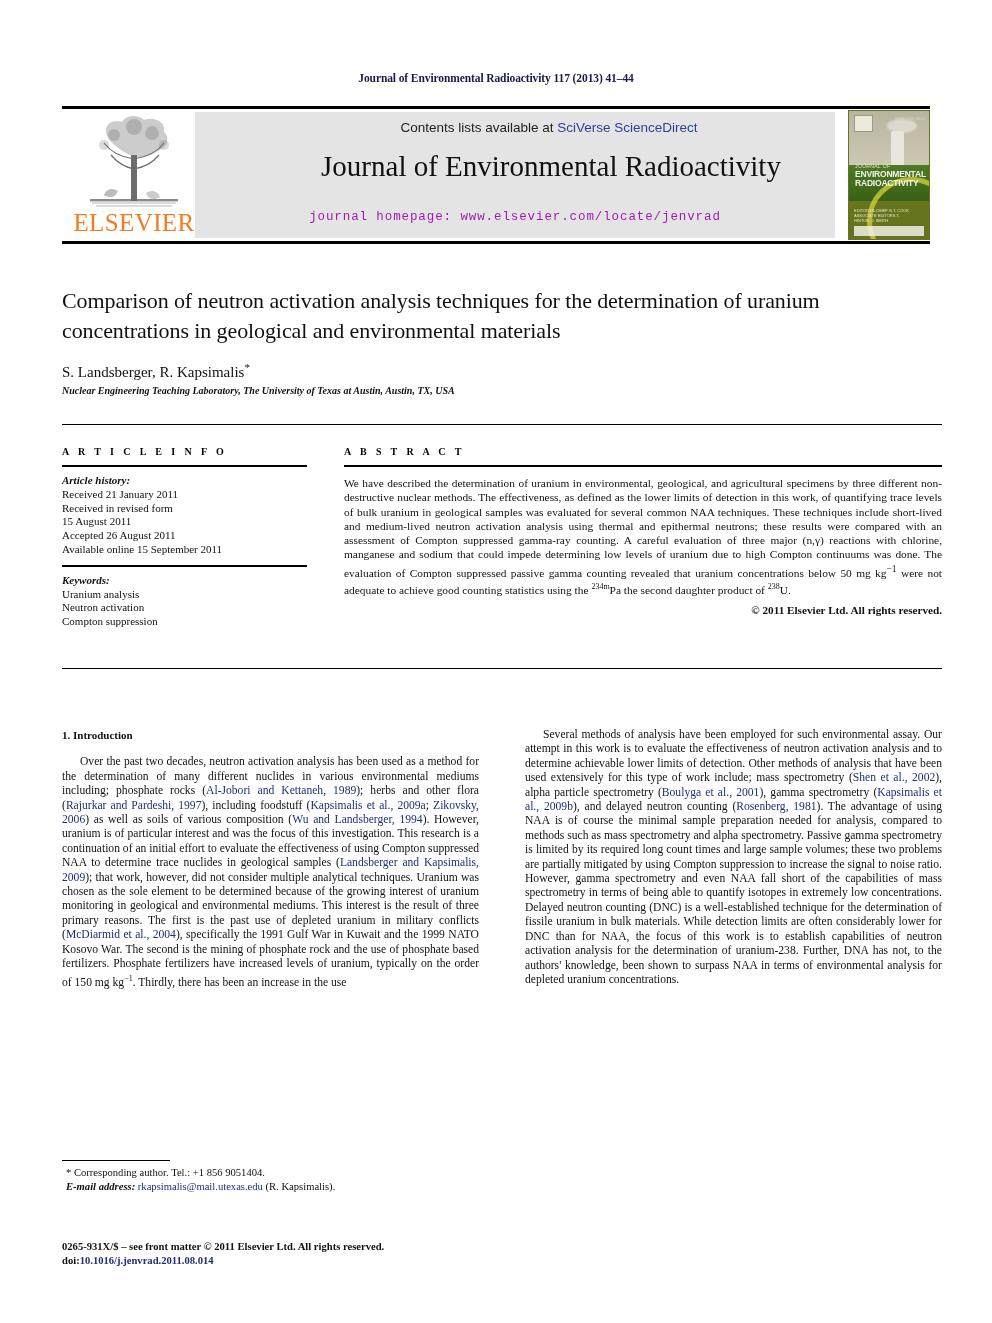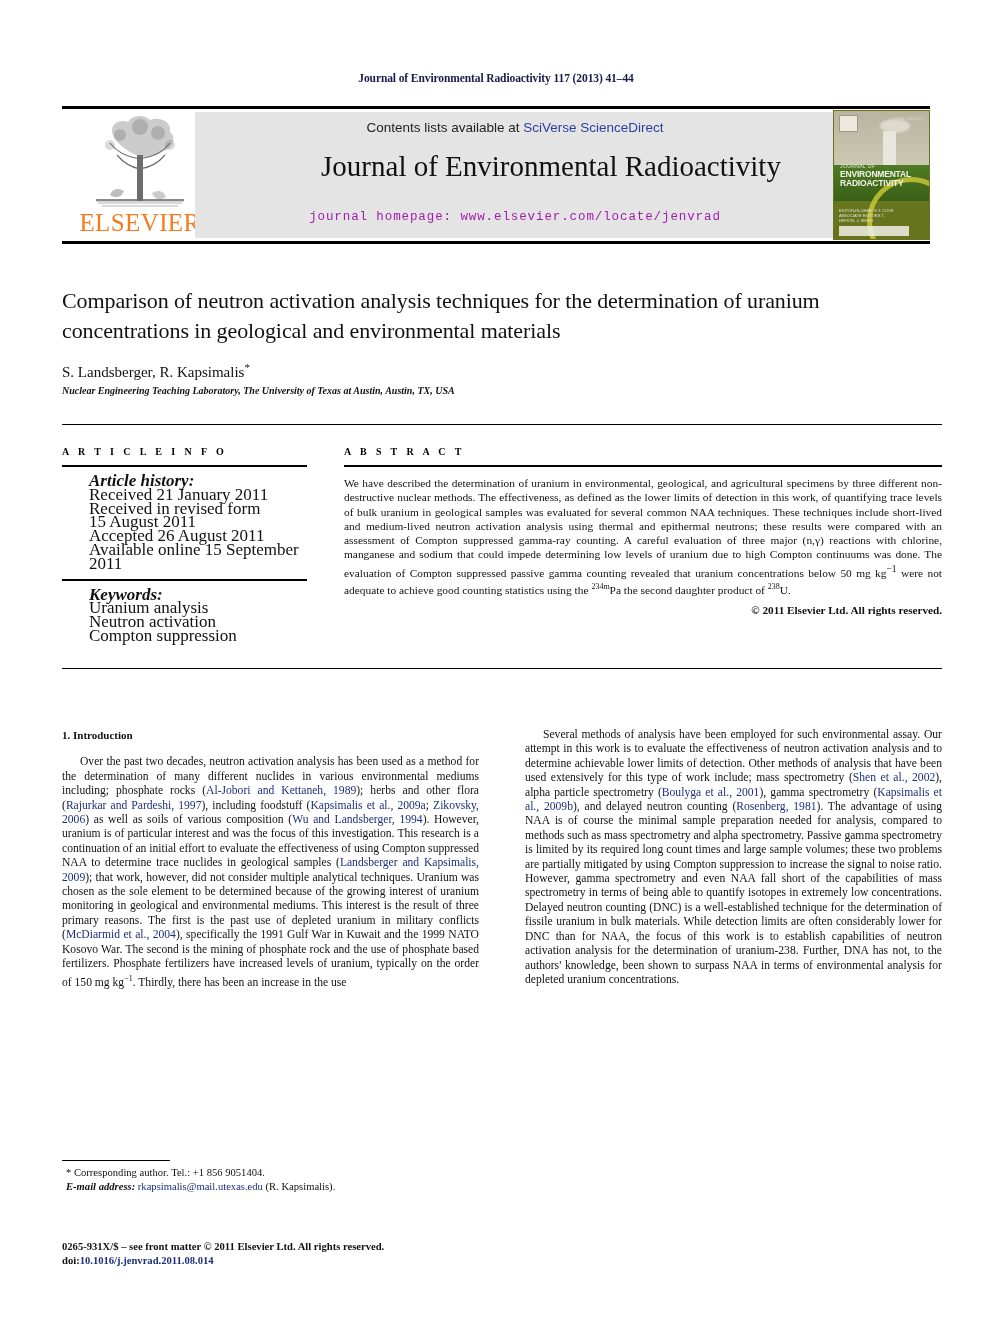--- a/index.html
+++ b/index.html
@@ -44,21 +44,21 @@
     border-bottom: 3px solid #000;
     box-sizing: content-box;
   }
   .mast-inner {
     position: relative;
     width: 868px;
     height: 132px;
   }
   .elsevier-logo {
     position: absolute;
-    left: 14px; top: 0;
+    left: 8px; top: 0;
     width: 128px; height: 104px;
   }
   .els-tree {
     position: absolute;
     left: 6px; top: 4px;
     width: 116px; height: 96px;
   }
   .els-word {
     position: absolute;
     left: 0; top: 100px;
@@ -77,20 +77,21 @@
     background: #e4e4e4;
   }
   .contents-line {
     position: absolute;
     left: 0; top: 8px;
     width: 640px;
     text-align: center;
     font-family: "Liberation Sans", sans-serif;
     font-size: 13.5px;
     color: #222;
+    padding-left: 34px;
   }
   .contents-line .sd {
     color: #2b3f9e;
   }
   .journal-title {
     position: absolute;
     left: 0; top: 38px;
     width: 640px;
     text-align: center;
     font-family: "Liberation Serif", serif;
@@ -104,21 +105,21 @@
     width: 640px;
     text-align: center;
     font-family: Liberation Mono, monospace;
     font-size: 12.5px;
     letter-spacing: 0.9px;
     color: #a21caf;
   }
   .cover {
     position: absolute;
     right: 0; top: 1px;
-    width: 97px; height: 130px;
+    width: 82px; height: 130px;
     background: #4c1d95;
     overflow: hidden;
     border: 1px solid #6a711f;
     box-sizing: border-box;
   }
   .cover .sky {
     position: absolute; left: 0; top: 0; width: 100%; height: 46%;
     background: linear-gradient(#b9b4a0, #cfcab4);
   }
   .cover .plant {
@@ -249,24 +250,23 @@
     color: #000;
   }
   .hair {
     height: 2px;
     background: #000;
     margin-top: 8px;
   }
   .info-block {
     margin-top: 7px;
     font-family: "Liberation Serif", serif;
-    font-size: 17px;
+    font-size: 11px;
     line-height: 13.8px;
     color: #111;
-    margin-left: 27px;
   }
   .info-block .lead {
     font-style: italic;
     font-weight: bold;
   }
   .abs-body {
     margin-top: 9px;
     font-family: "Liberation Serif", serif;
     font-size: 11.4px;
     line-height: 14.3px;

